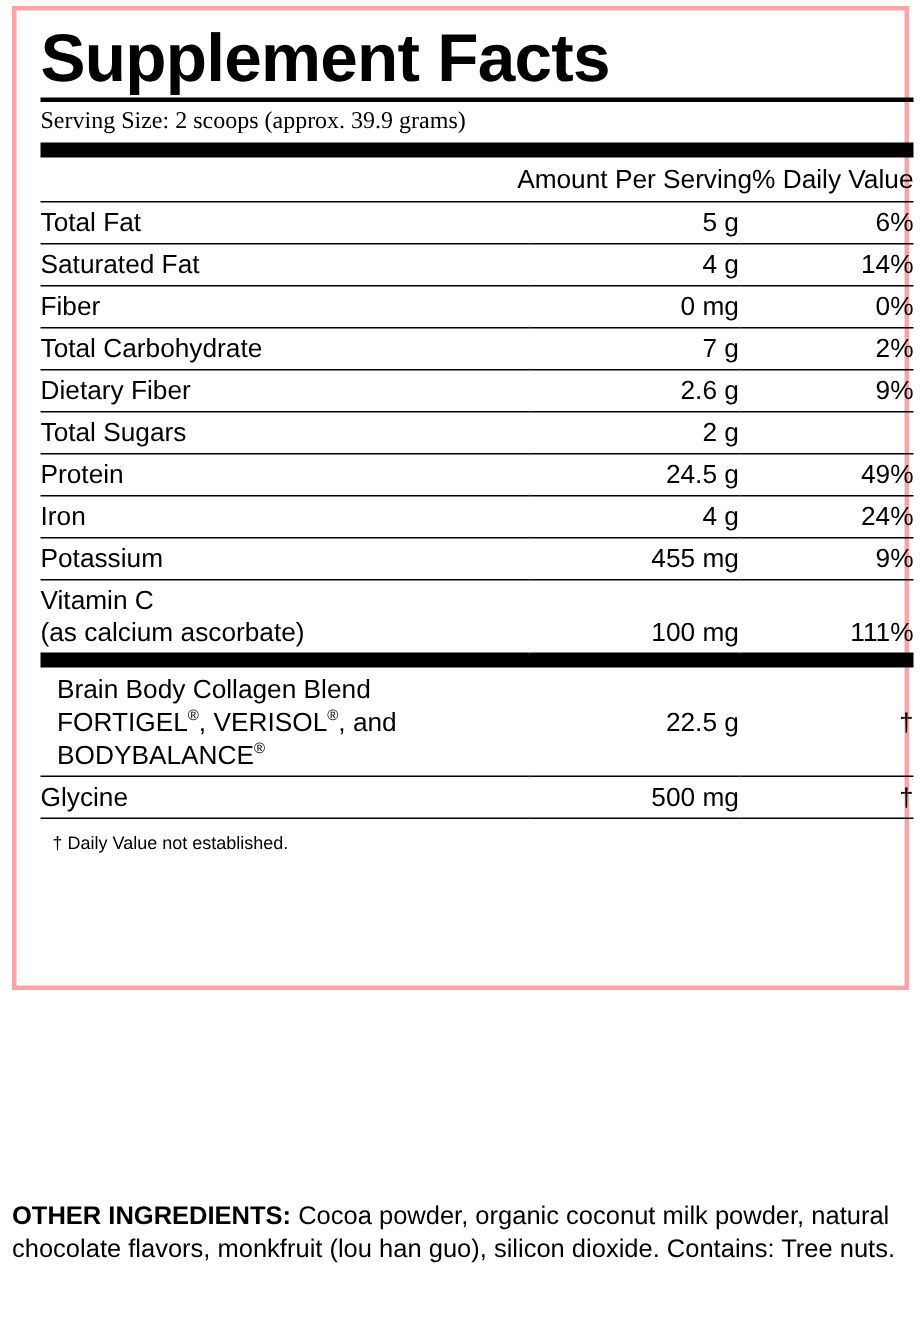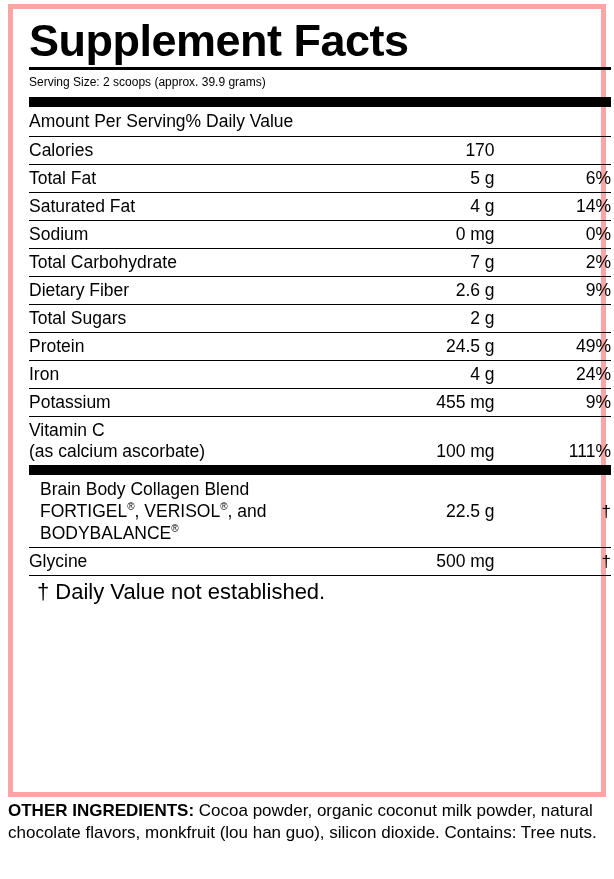--- a/index.html
+++ b/index.html
@@ -18,22 +18,22 @@
     position: relative;
     width: 614px;
     height: 879px;
     box-sizing: border-box;
   }
   .frame {
     position: absolute;
     left: 8px;
     top: 4px;
     width: 598px;
-    height: 793px;
-    border: 5px solid #fca5a5;
+    height: 656px;
+    border: 3px solid #fca5a5;
     box-sizing: border-box;
     padding-left: 31px;
   }
   .inner {
     position: absolute;
     left: 16px;
     top: 8px;
     width: 582px;
     box-sizing: border-box;
   }
@@ -54,23 +54,24 @@
     height: 10px;
     background: #000;
     margin: 0;
   }
   .rule-thick2 {
     height: 9px;
     background: #000;
     margin: 0;
   }
   .serving {
-    font-size: 12px;
+    font-size: 16px;
     line-height: 21px;
     padding: 2px 0 0 0;
+    font-family: Liberation Serif, serif;
   }
   table.facts {
     width: 100%;
     border-collapse: collapse;
     font-size: 17.5px;
   }
   table.facts td {
     padding: 3px 0 3px 0;
     vertical-align: top;
     border-bottom: 1px solid #000;
@@ -90,26 +91,26 @@
     width: 20%;
   }
   .indent {
     padding-left: 18px;
     margin-left: 32px;
   }
   .hdr {
     font-size: 17.5px;
     line-height: 22px;
     display: flex;
-    justify-content: flex-start;
+    justify-content: flex-end;
     padding: 3px 0 4px 0;
     border-bottom: 1px solid #000;
   }
   .footnote {
-    font-size: 22px;
+    font-size: 12px;
     line-height: 22px;
     padding: 5px 0 4px 8px;
   }
   sup {
     font-size: 10px;
     vertical-align: super;
     line-height: 0;
   }
   .dagger {
     font-size: 17px;
@@ -150,36 +151,31 @@
       <div class="rule-thick"></div>
 
       <div class="hdr">
         <span>Amount Per Serving</span>
         <span>% Daily Value</span>
       </div>
 
       <table class="facts">
         <tbody>
           <tr>
-            <td class="name">Calories</td>
-            <td class="amount">170</td>
-            <td class="dv"></td>
-          </tr>
-          <tr>
             <td class="name">Total Fat</td>
             <td class="amount">5 g</td>
             <td class="dv">6%</td>
           </tr>
           <tr>
             <td class="name indent">Saturated Fat</td>
             <td class="amount">4 g</td>
             <td class="dv">14%</td>
           </tr>
           <tr>
-            <td class="name">Sodium</td>
+            <td class="name">Fiber</td>
             <td class="amount">0 mg</td>
             <td class="dv">0%</td>
           </tr>
           <tr>
             <td class="name">Total Carbohydrate</td>
             <td class="amount">7 g</td>
             <td class="dv">2%</td>
           </tr>
           <tr>
             <td class="name indent">Dietary Fiber</td>

